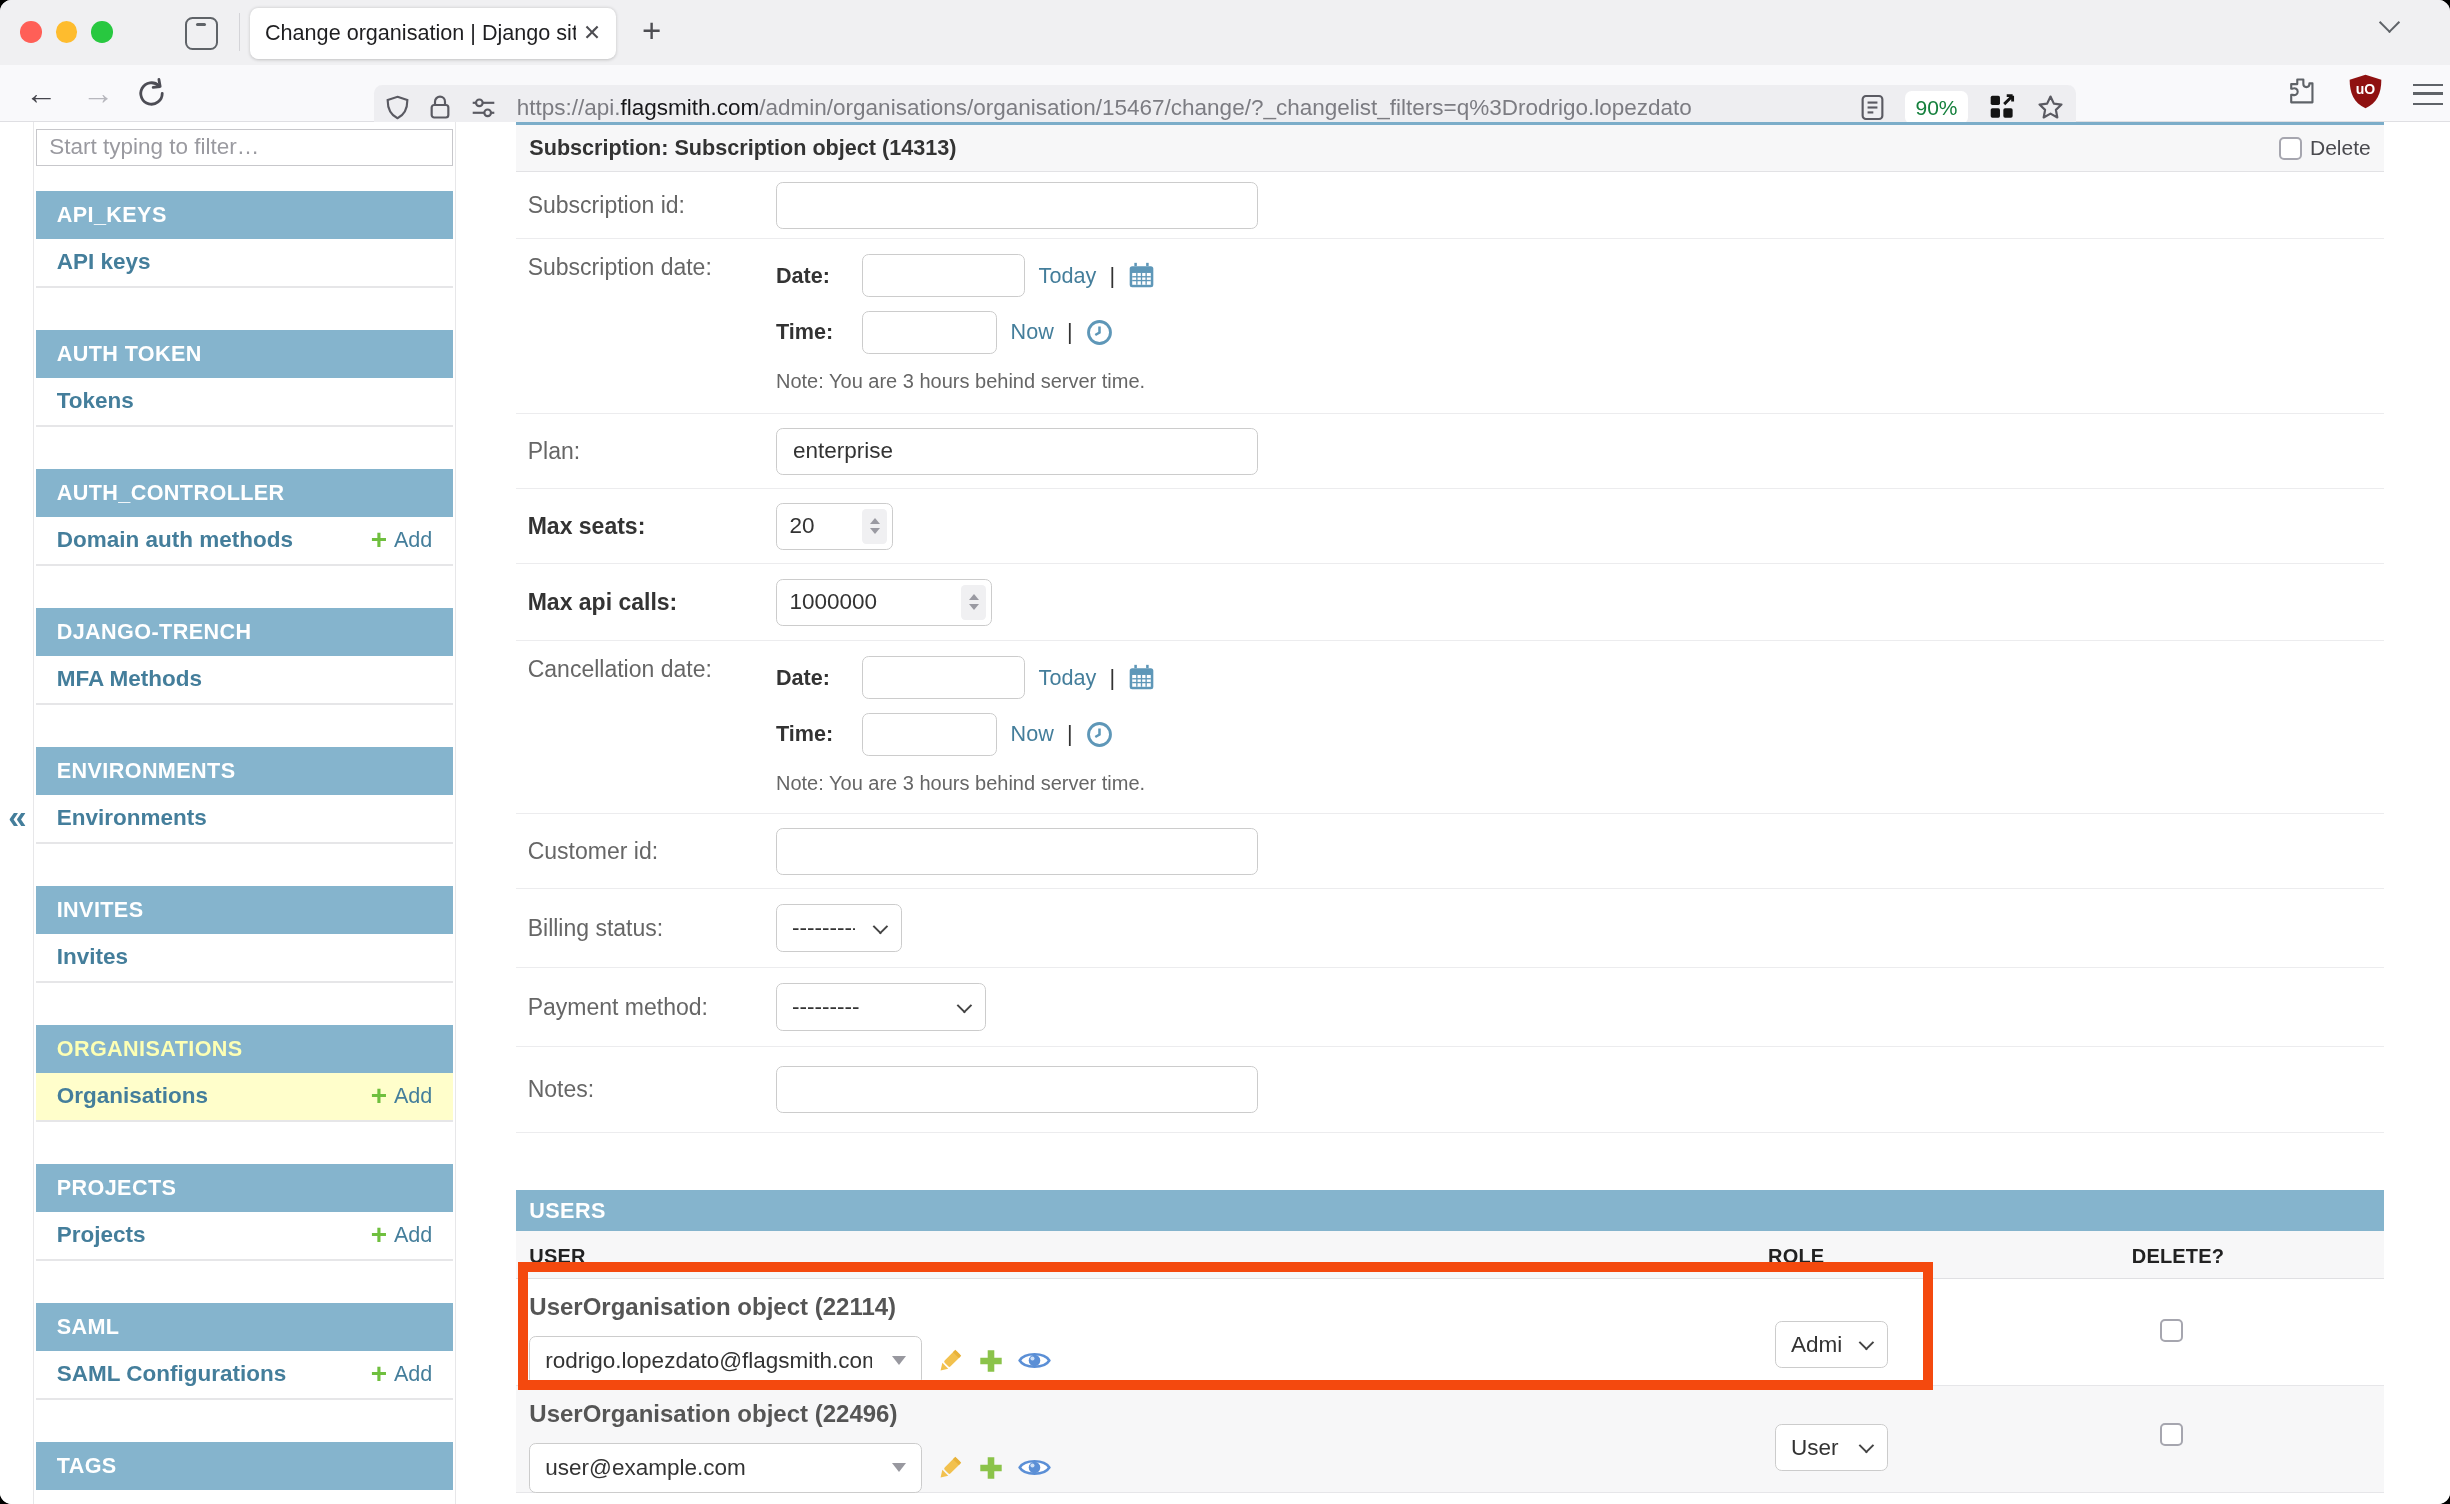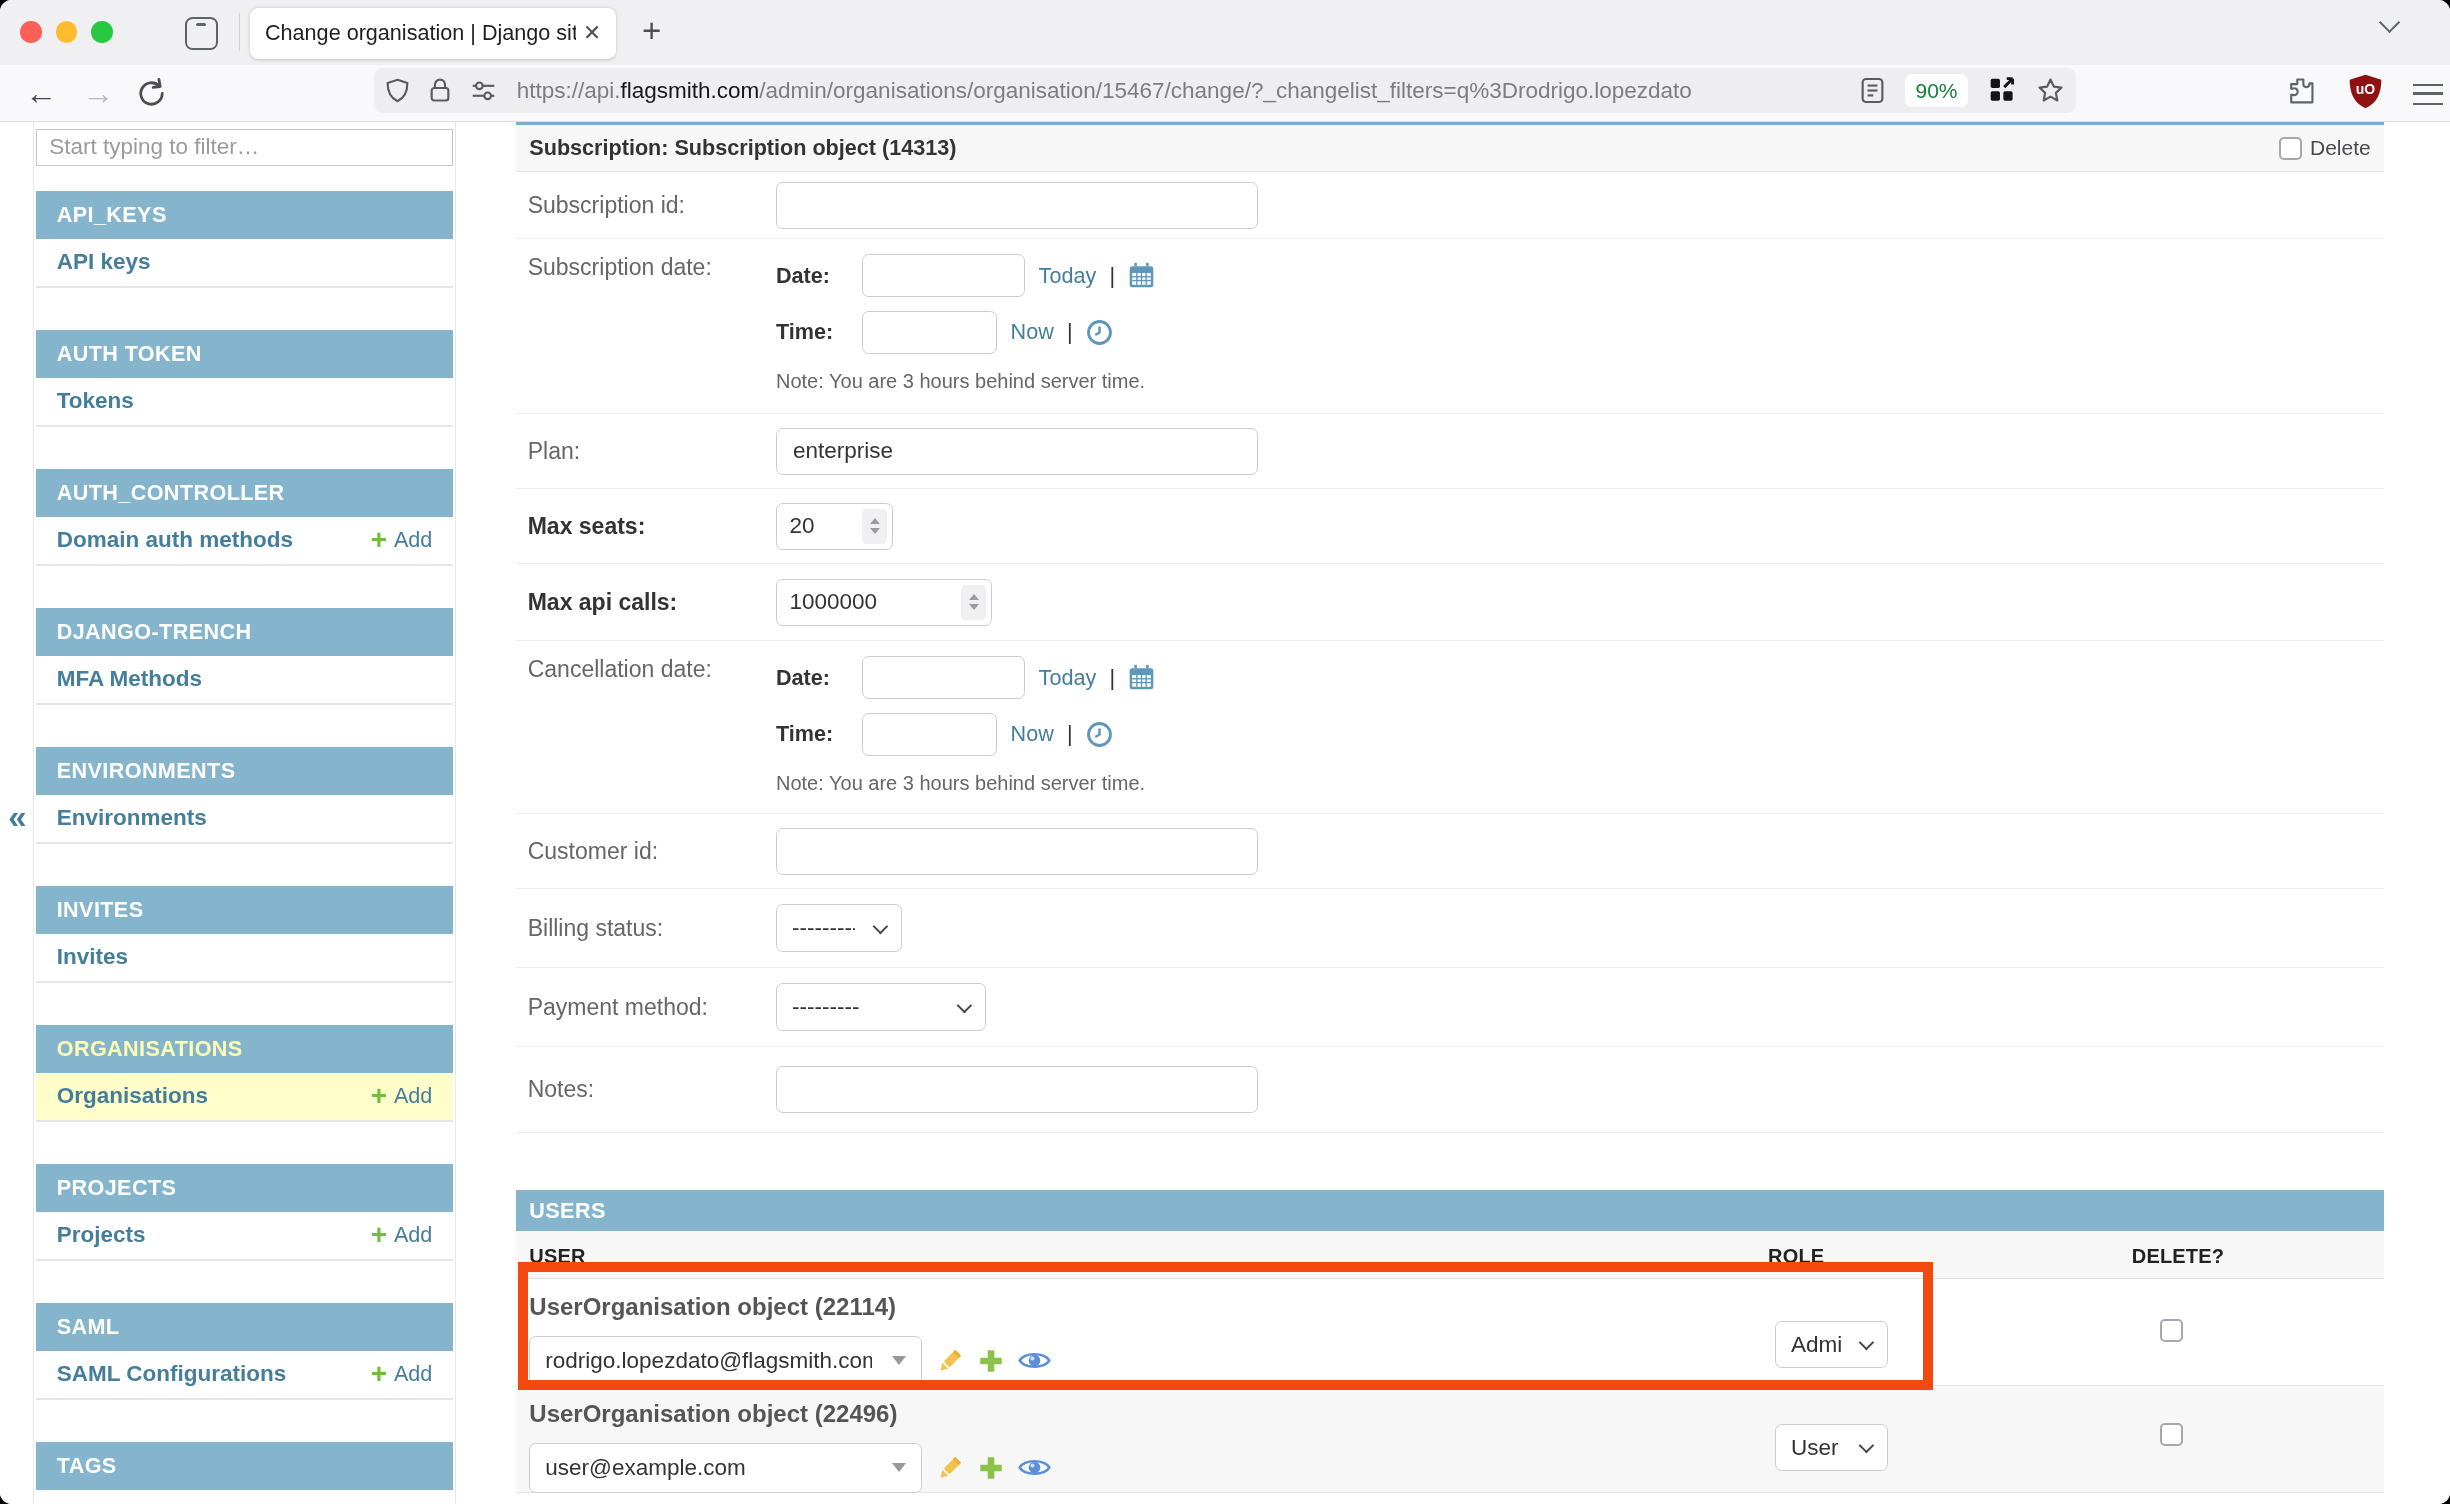--- a/index.html
+++ b/index.html
@@ -22,21 +22,21 @@
   .tab{position:absolute;left:250px;top:7.5px;width:366px;height:51px;background:#fff;border-radius:8.3px;
        box-shadow:0 0.8px 3.3px rgba(0,0,0,.2);display:flex;align-items:center;padding:0 15px;}
   .tab-title{flex:1;font-size:21.6px;color:#1f1f21;white-space:nowrap;overflow:hidden;}
   .tab-close{font-size:21.6px;color:#4d4d52;margin-left:6.7px;}
   .newtab{position:absolute;left:642px;top:11.7px;font-size:33px;color:#4d4d52;font-weight:300;}
   .tablist{position:absolute;left:2382px;top:15px;width:15px;height:15px;border-right:2.5px solid #5f6368;border-bottom:2.5px solid #5f6368;transform:rotate(45deg);}
 
   
   .toolbar{position:absolute;top:65px;left:0;right:0;height:57px;background:#f9f9fb;border-bottom:0.8px solid #dfdfe3;}
   .nav-glyph{position:absolute;top:10px;font-size:32px;}
-  .urlbar{position:absolute;left:374px;top:3px;width:1702px;height:45px;background:#eeeef1;border-radius:8.3px;
+  .urlbar{position:absolute;left:374px;top:20px;width:1702px;height:45px;background:#eeeef1;border-radius:8.3px;
           display:flex;align-items:center;padding:0 11.7px;gap:21px;}
   .url-text{font-size:22.5px;white-space:nowrap;overflow:hidden;flex:0 1 auto;}
   .url-dim{color:#7c7c82;} .url-dom{color:#17171a;}
   .url-spacer{flex:1;}
   .zoom-pill{background:#fff;border-radius:6.7px;padding:4.2px 10.8px;font-size:21px;color:#15803d;}
   .rticons{position:absolute;top:8.3px;display:flex;align-items:center;gap:30px;}
   .hamburger{width:30px;height:21.6px;border-top:2.9px solid #5f6368;border-bottom:2.9px solid #5f6368;position:relative;margin-top:5px;}
   .hamburger:before{content:"";position:absolute;left:0;right:0;top:6.7px;height:2.9px;background:#5f6368;}
 
   

